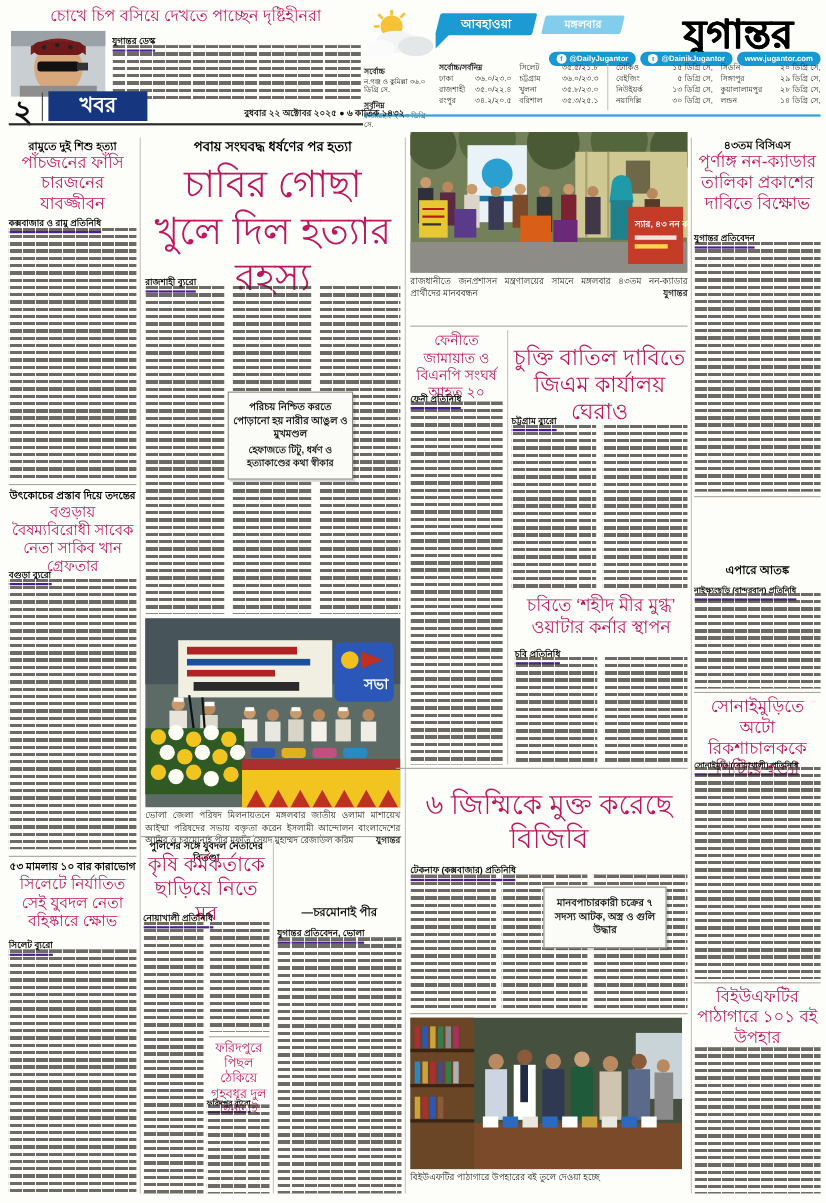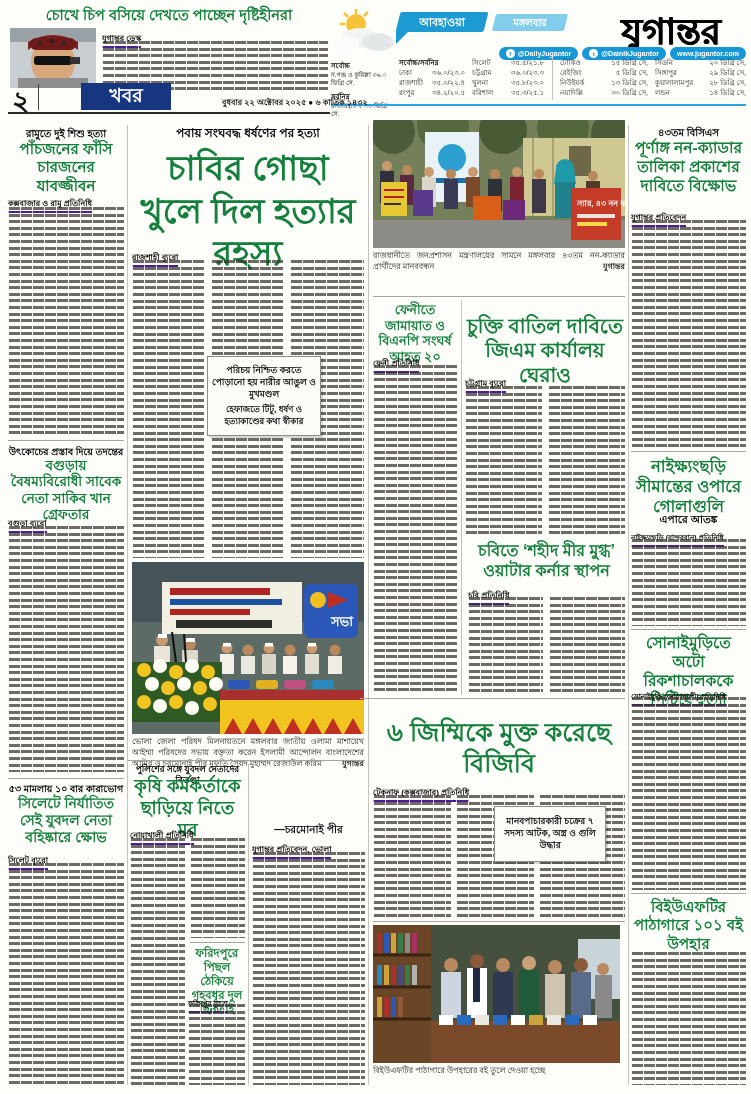--- a/index.html
+++ b/index.html
@@ -1,20 +1,20 @@
 <!DOCTYPE html>
 <html><head>
 <meta charset="utf-8">
 <style>
   html,body{margin:0;padding:0;background:#e8e8e8;}
   .page{position:relative;width:751px;height:1094px;background:#fdfdf9;overflow:hidden;
         font-family:"Liberation Sans",sans-serif;color:#111;}
   .abs{position:absolute;}
   .kick{font-weight:700;text-align:center;color:#000;line-height:1.2;}
-  .hl{font-weight:700;text-align:center;color:#15803d;line-height:1.22;letter-spacing:0;}
+  .hl{font-weight:400;text-align:center;color:#be185d;line-height:1.22;letter-spacing:0;}
   .by{font-weight:700;font-size:8px;border-bottom:2px solid #4c1d95;display:inline-block;padding-bottom:1px;color:#000;}
   .greek{background-image:
       repeating-linear-gradient(90deg, rgba(253,253,249,.95) 0 1px, rgba(253,253,249,0) 1px 12px),
       repeating-linear-gradient(180deg, #38342e 0 3px, rgba(0,0,0,0) 3px 6.6px);
     opacity:.72;}
   .cap{font-size:8px;line-height:1.35;color:#1a1a1a;text-align:justify;}
   .cap b{font-weight:700;}
   .vline{position:absolute;width:1px;background:#c6c3bc;}
   .hline{position:absolute;height:1px;background:#a9a59c;}
   .blueline{position:absolute;height:2px;background:#2aa4dc;}
@@ -168,21 +168,21 @@
       </div>
     <div class="wrow">
         <span class="wcity">লন্ডন</span>
         <span class="wtemp">১৪ ডিগ্রি সে,</span>
       </div>
   </div>
   <div class="blueline" style="left:331px;top:104px;width:415px;"></div>
 
   <div class="abs" style="left:12px;top:80px;font-size:28px;font-weight:800;">২</div>
   <div class="vline" style="left:38px;top:84px;height:26px;background:#444;"></div>
-  <div class="sect" style="left:44px;top:83px;width:90px;height:27px;font-size:19px;margin-left:37px;">
+  <div class="sect" style="left:44px;top:83px;width:90px;height:27px;font-size:19px;">
     <span>খবর</span>
   </div>
   <div class="abs" style="left:222px;top:96px;font-size:8px;font-weight:700;">বুধবার ২২ অক্টোবর ২০২৫ ● ৬ কার্তিক ১৪৩২</div>
   <div class="blackline" style="left:8px;top:112px;width:322px;"></div>
 
   <div class="vline" style="left:127px;top:125px;height:960px;"></div>
   <div class="vline" style="left:368px;top:125px;height:960px;"></div>
   <div class="vline" style="left:628px;top:125px;height:960px;"></div>
 
   <div class="abs kick" style="left:8px;top:128px;width:116px;font-size:10px;">রামুতে দুই শিশু হত্যা</div>
@@ -449,21 +449,20 @@
     </g>
   </svg>
   <div class="abs cap" style="left:373px;top:1066px;width:247px;">বিইউএফটির পাঠাগারে উপহারের বই তুলে দেওয়া হচ্ছে</div>
 
   <div class="abs kick" style="left:631px;top:127px;width:115px;font-size:10px;font-weight:600;">৪৩তম বিসিএস</div>
   <div class="abs hl" style="left:631px;top:139px;width:115px;font-size:15.5px;">পূর্ণাঙ্গ নন-ক্যাডার তালিকা প্রকাশের দাবিতে বিক্ষোভ</div>
   <div class="abs" style="left:631px;top:206px;"><span class="by">যুগান্তর প্রতিবেদন</span></div>
   <div class="abs greek" style="left:631px;top:220px;width:115px;height:227px;"></div>
 
   <div class="hline" style="left:631px;top:451px;width:115px;"></div>
-  <div class="abs hl" style="left:631px;top:456px;width:115px;font-size:16.5px;">নাইক্ষ্যংছড়ি সীমান্তের ওপারে গোলাগুলি</div>
   <div class="abs kick" style="left:631px;top:513px;width:115px;font-size:10.5px;">এপারে আতঙ্ক</div>
   <div class="abs" style="left:631px;top:526px;"><span class="by" style="font-size:7.2px;">নাইক্ষ্যংছড়ি (বান্দরবান) প্রতিনিধি</span></div>
   <div class="abs greek" style="left:631px;top:539px;width:115px;height:87px;"></div>
 
   <div class="hline" style="left:631px;top:629px;width:115px;"></div>
   <div class="abs hl" style="left:631px;top:634px;width:115px;font-size:15.5px;">সোনাইমুড়িতে অটো রিকশাচালককে পিটিয়ে হত্যা</div>
   <div class="abs" style="left:631px;top:685px;"><span class="by" style="font-size:7.2px;">সোনাইমুড়ি (নোয়াখালী) প্রতিনিধি</span></div>
   <div class="abs greek" style="left:631px;top:697px;width:115px;height:193px;"></div>
 
   <div class="hline" style="left:631px;top:893px;width:115px;"></div>

